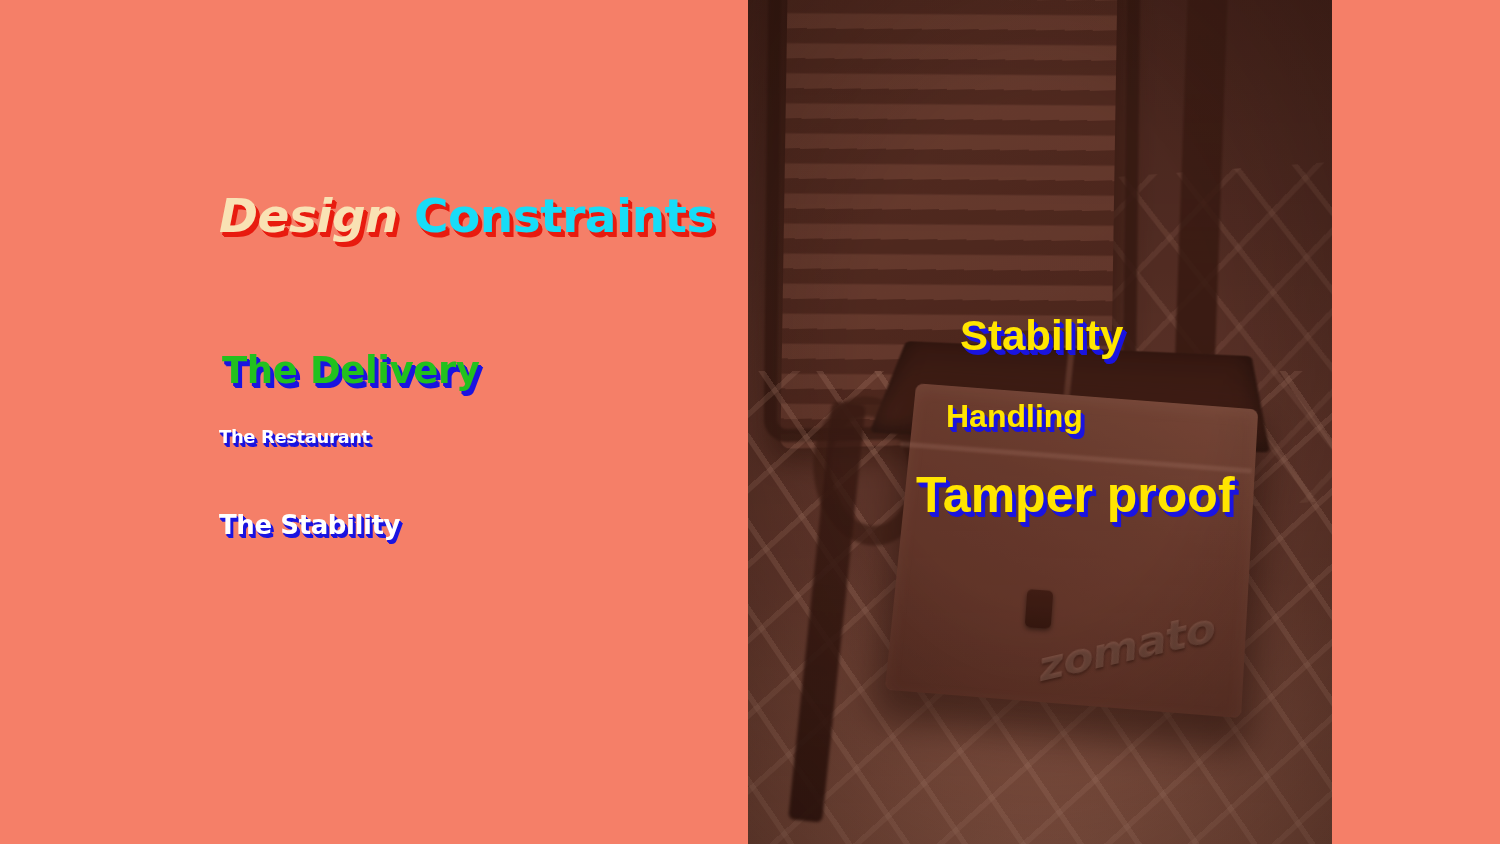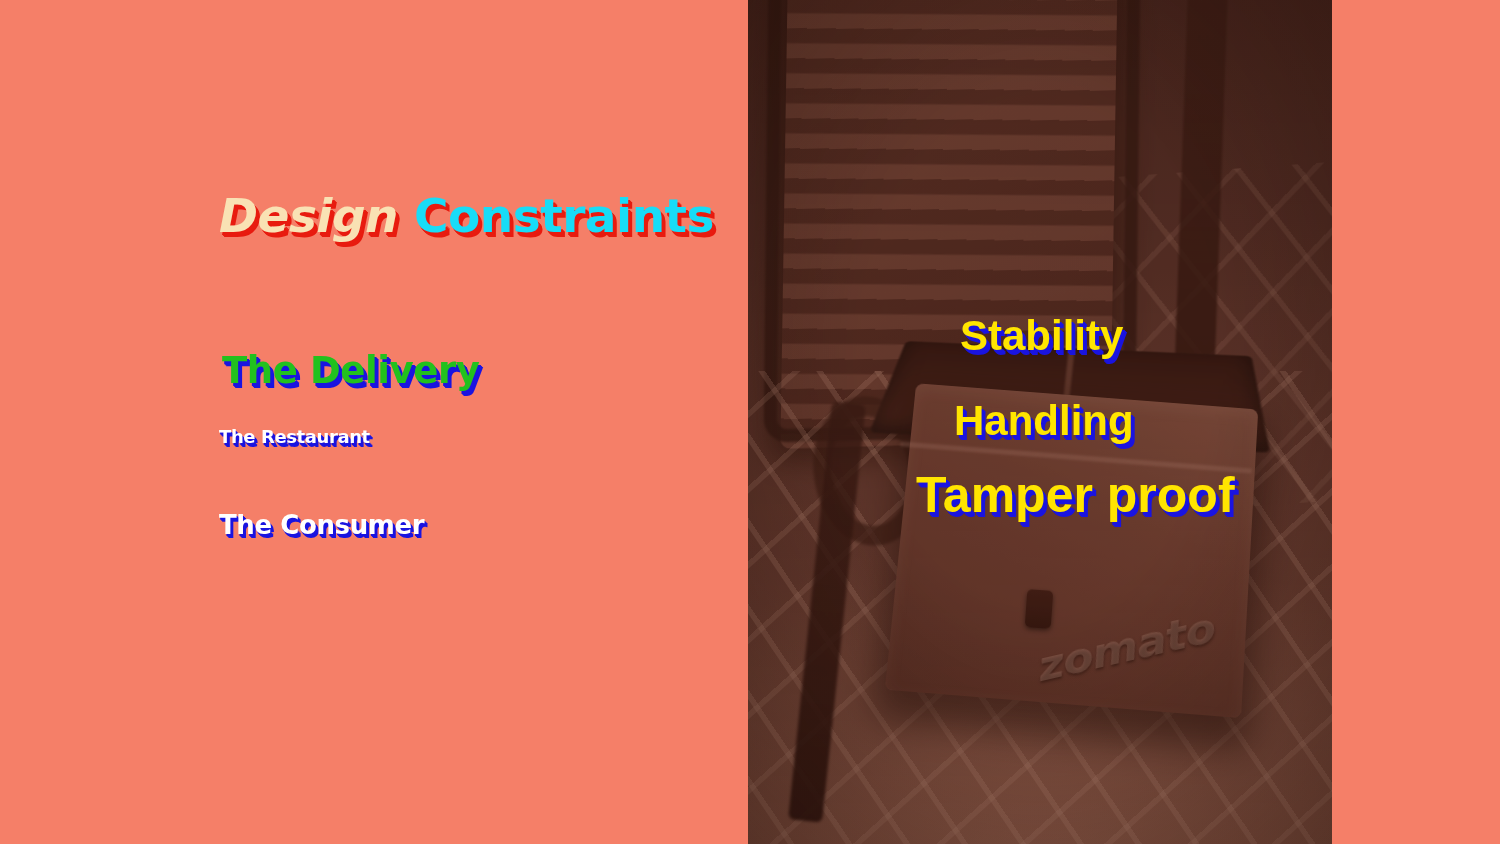--- a/index.html
+++ b/index.html
@@ -265,39 +265,39 @@
   .callout {
     position:absolute;
     white-space:nowrap;
     font-weight:bold;
     color:#ffe500;
     line-height:1;
     font-family:"Liberation Sans", sans-serif;
     text-shadow: 3px 4px 0 #1a14e0, 2px 3px 0 #1a14e0, 4px 5px 0 #1a14e0;
   }
   .callout.c-stability    { left:212px; top:315px; font-size:42px; }
-  .callout.c-handling     { left:206px; top:400px; font-size:42px; }
+  .callout.c-handling     { left:198px; top:400px; font-size:32px; }
   .callout.c-tamper       { left:168px; top:470px; font-size:50px; }
 </style>
 </head>
 <body>
 
 <div class="slide">
 
   <div class="left-col">
 
     <div class="title">
       <span class="w1">Design</span><span>&nbsp;</span><span class="w2">Constraints</span>
     </div>
 
     <div class="bullet b-delivery">The Delivery</div>
 
     <div class="bullet b-restaurant">The Restaurant</div>
 
-    <div class="bullet b-consumer">The Consumer</div>
+    <div class="bullet b-consumer">The Stability</div>
   </div>
 
   <div class="photo-panel">
 
     <div class="photo-art">
       <div class="floor upper"></div>
       <div class="post"></div>
       <div class="lid"></div>
       <div class="lid-rim"></div>
       <div class="floor"></div>

